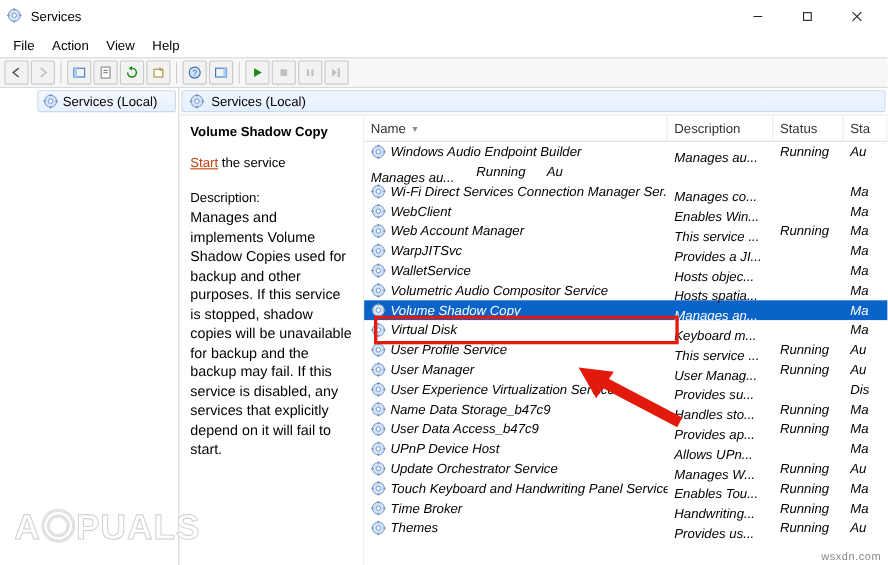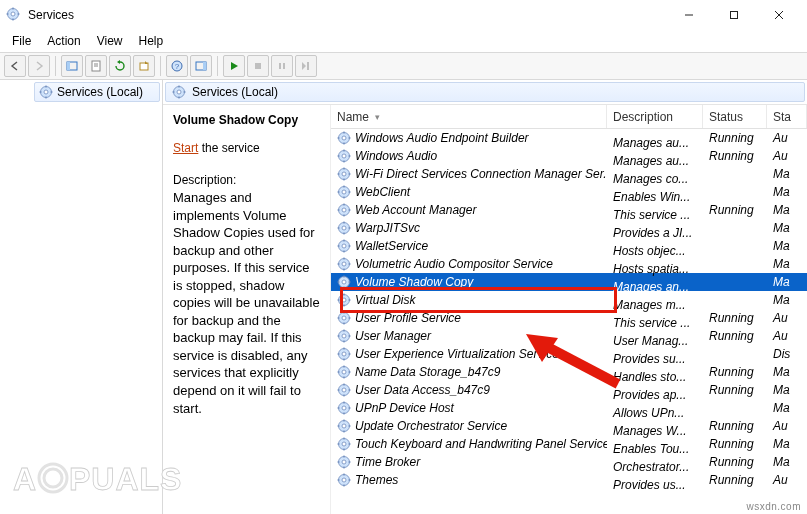--- a/index.html
+++ b/index.html
@@ -218,28 +218,20 @@
                     <use href="#gear"></use>
                   </svg>
                 </span>
                 <span>Windows Audio Endpoint Builder</span>
               </div>
               <div class="c-desc">Manages au...</div>
               <div class="c-stat">Running</div>
               <div class="c-type">Au</div>
             </div>
             <div class="row">
-              <div class="c-name">
-                <span class="gear-icon">
-                  <svg width="14" height="14">
-                    <use href="#gear"></use>
-                  </svg>
-                </span>
-                <span>Windows Audio</span>
-              </div>
               <div class="c-desc">Manages au...</div>
               <div class="c-stat">Running</div>
               <div class="c-type">Au</div>
             </div>
             <div class="row">
               <div class="c-name">
                 <span class="gear-icon">
                   <svg width="14" height="14">
                     <use href="#gear"></use>
                   </svg>
@@ -330,21 +322,21 @@
             </div>
             <div class="row">
               <div class="c-name">
                 <span class="gear-icon">
                   <svg width="14" height="14">
                     <use href="#gear"></use>
                   </svg>
                 </span>
                 <span>Virtual Disk</span>
               </div>
-              <div class="c-desc">Manages m...</div>
+              <div class="c-desc">Keyboard m...</div>
               <div class="c-stat"></div>
               <div class="c-type">Ma</div>
             </div>
             <div class="row">
               <div class="c-name">
                 <span class="gear-icon">
                   <svg width="14" height="14">
                     <use href="#gear"></use>
                   </svg>
                 </span>
@@ -447,21 +439,21 @@
             </div>
             <div class="row">
               <div class="c-name">
                 <span class="gear-icon">
                   <svg width="14" height="14">
                     <use href="#gear"></use>
                   </svg>
                 </span>
                 <span>Time Broker</span>
               </div>
-              <div class="c-desc">Orchestrator...</div>
+              <div class="c-desc">Handwriting...</div>
               <div class="c-stat">Running</div>
               <div class="c-type">Ma</div>
             </div>
             <div class="row">
               <div class="c-name">
                 <span class="gear-icon">
                   <svg width="14" height="14">
                     <use href="#gear"></use>
                   </svg>
                 </span>

